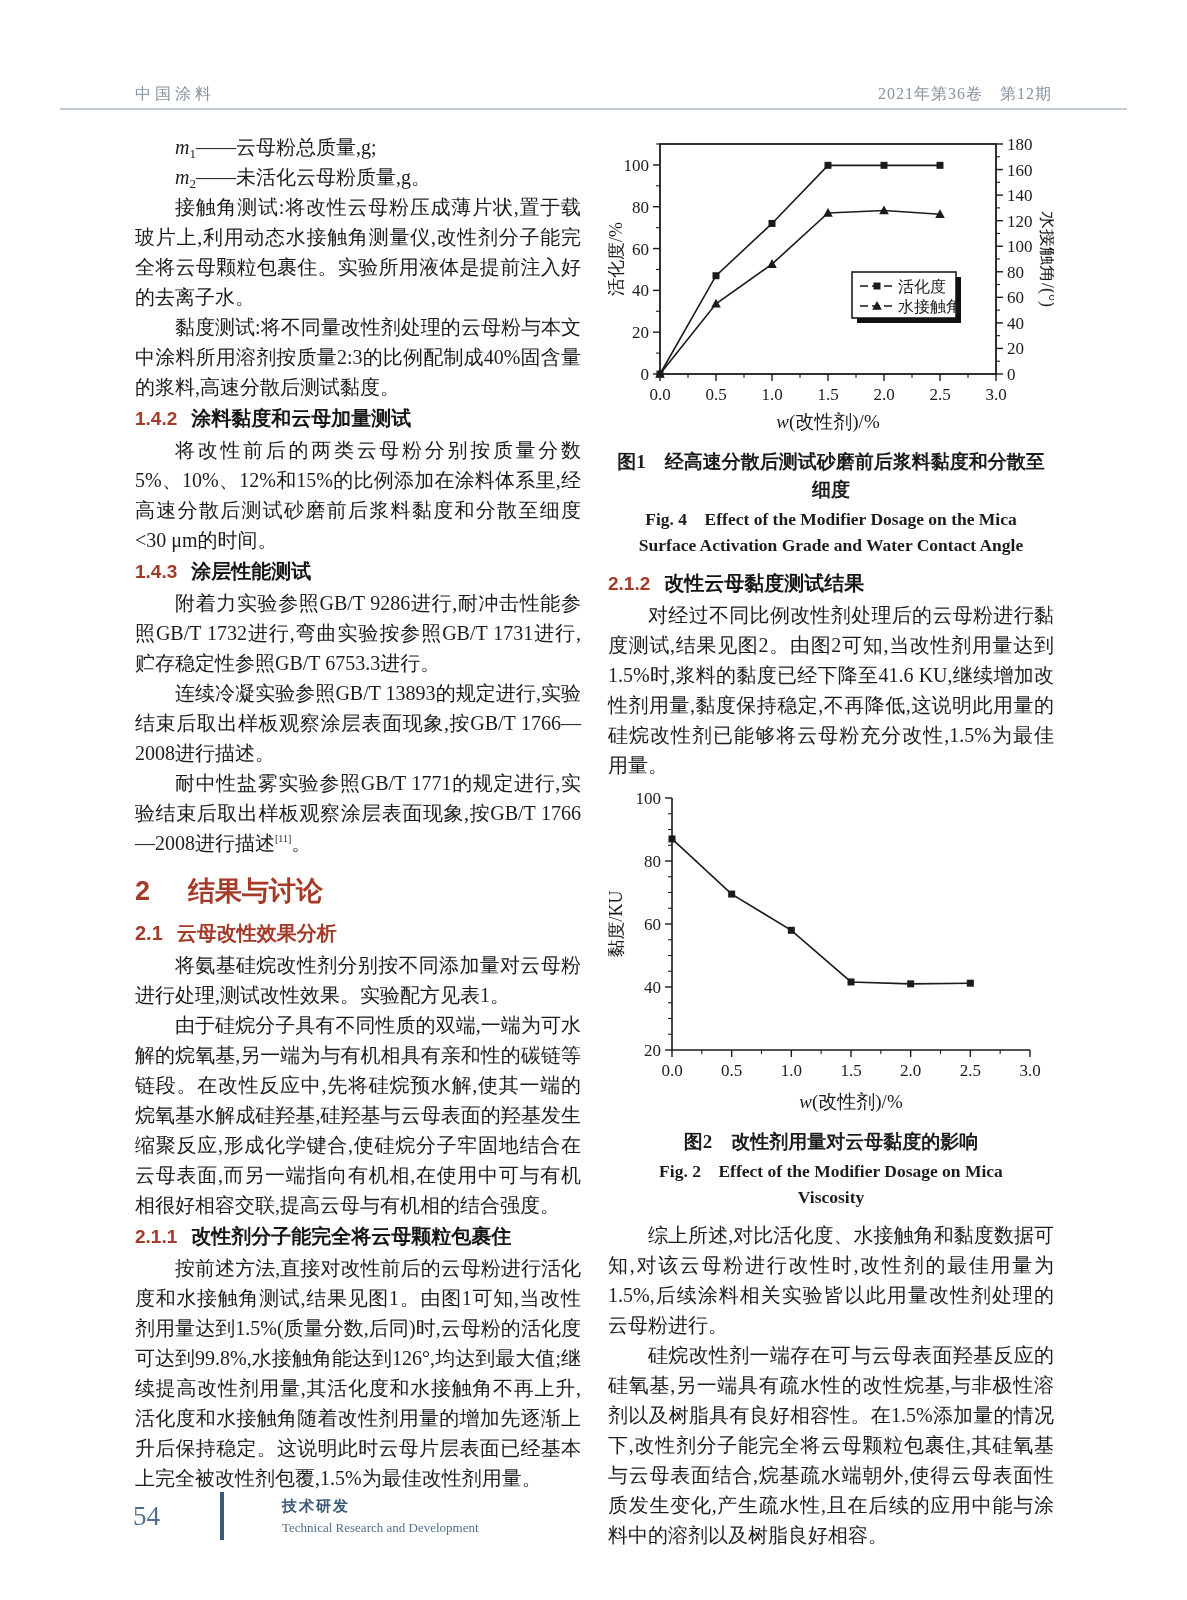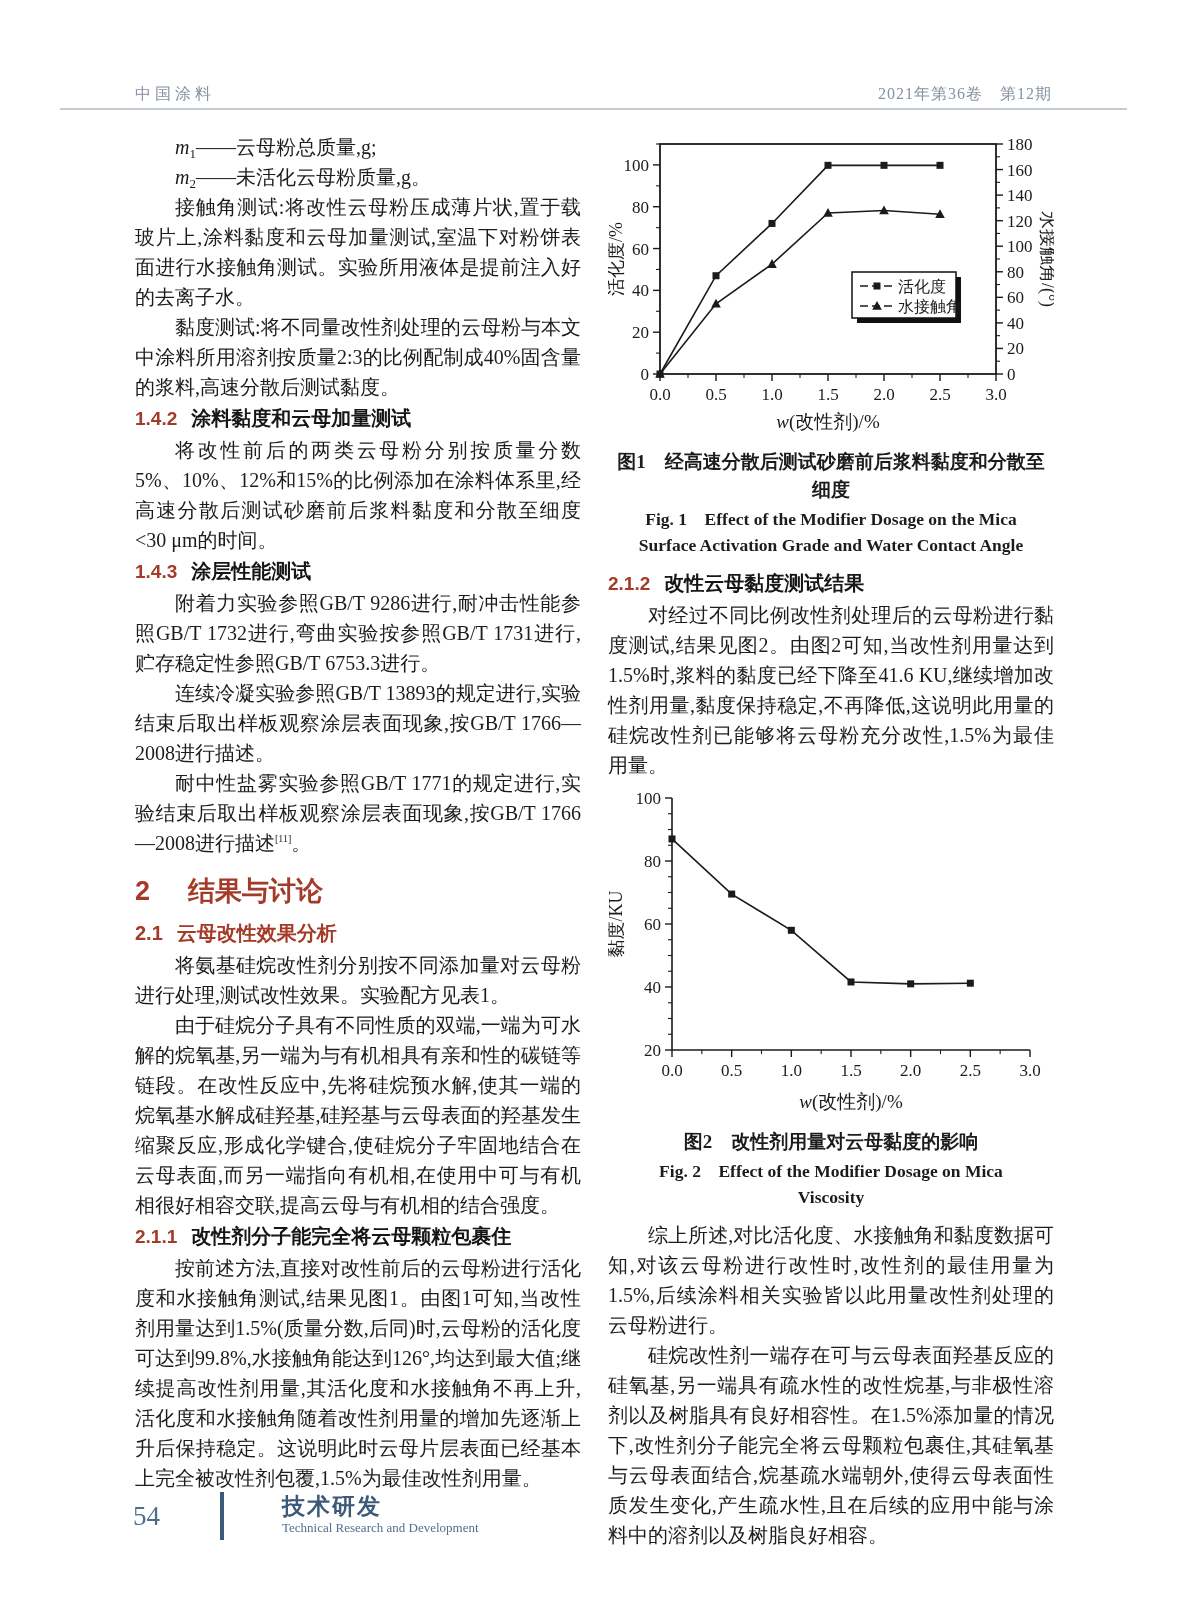--- a/index.html
+++ b/index.html
@@ -26,36 +26,36 @@
   .h2{margin:2px 0;text-align:left;color:#a43a28;font-weight:bold;font-size:20px;}
   .h2 .num{font-family:"Liberation Sans",sans-serif;margin-right:14px;}
   
   .cap-zh{text-align:center;text-indent:0;font-weight:bold;font-size:19px;line-height:28px;margin:4px 0 2px 0;}
   .cap-en{text-align:center;text-indent:0;font-weight:bold;font-size:17.5px;line-height:26px;margin:0 0 10px 0;padding:0 18px;}
   .chart-wrap{margin:2px 0 4px 0;text-align:center;text-indent:0;}
   
   .footer{position:absolute;left:133px;top:1492px;display:flex;align-items:center;gap:48px;}
   .pgnum{font-size:27px;color:#4f6d8c;margin-right:12px;font-family:"Liberation Serif",serif;}
   .fdiv{width:4px;height:48px;background:#3c5a78;margin-right:10px;}
-  .fsec .zh{font-size:23px;font-weight:bold;color:#3c5a78;letter-spacing:2px;line-height:24px;font-family:"Liberation Sans",sans-serif;}
+  .fsec .zh{font-size:15px;font-weight:bold;color:#3c5a78;letter-spacing:2px;line-height:24px;font-family:"Liberation Sans",sans-serif;}
   .fsec .en{font-size:13px;color:#51708f;line-height:20px;font-family:"Liberation Serif",serif;}
   svg text{fill:#1b1b1b;}
 </style>
 </head>
 <body>
 
 <div class="page">
   <div class="hdr-left">中国涂料</div>
   <div class="hdr-right">2021年第36卷　第12期</div>
   <div class="hdr-rule"></div>
 
   <div class="col col-left">
       <div class="def"><span class="it">m</span><sub class="sm">1</sub><span>——云母粉总质量,g;</span></div>
       <div class="def"><span class="it">m</span><sub class="sm">2</sub><span>——未活化云母粉质量,g。</span></div>
-      <div class="para">接触角测试:将改性云母粉压成薄片状,置于载玻片上,涂料黏度和云母加量测试,室温下对粉饼表面进行水接触角测试。实验所用液体是提前注入好的去离子水。</div>
+      <div class="para">接触角测试:将改性云母粉压成薄片状,置于载玻片上,利用动态水接触角测量仪,改性剂分子能完全将云母颗粒包裹住。实验所用液体是提前注入好的去离子水。</div>
       <div class="para">黏度测试:将不同量改性剂处理的云母粉与本文中涂料所用溶剂按质量2:3的比例配制成40%固含量的浆料,高速分散后测试黏度。</div>
       <div class="h3"><span class="num">1.4.2</span><span class="ttl">涂料黏度和云母加量测试</span></div>
       <div class="para">将改性前后的两类云母粉分别按质量分数5%、10%、12%和15%的比例添加在涂料体系里,经高速分散后测试砂磨前后浆料黏度和分散至细度&lt;30 μm的时间。</div>
       <div class="h3"><span class="num">1.4.3</span><span class="ttl">涂层性能测试</span></div>
       <div class="para">附着力实验参照GB/T 9286进行,耐冲击性能参照GB/T 1732进行,弯曲实验按参照GB/T 1731进行,贮存稳定性参照GB/T 6753.3进行。</div>
       <div class="para">连续冷凝实验参照GB/T 13893的规定进行,实验结束后取出样板观察涂层表面现象,按GB/T 1766—2008进行描述。</div>
       <div class="para"><span>耐中性盐雾实验参照GB/T 1771的规定进行,实验结束后取出样板观察涂层表面现象,按GB/T 1766—2008进行描述</span><sup class="sm">[11]</sup><span>。</span></div>
       <div class="h1"><span class="num">2</span><span class="ttl" style="color: inherit; margin-left: 16px;">结果与讨论</span></div>
       <div class="h2"><span class="num">2.1</span><span class="ttl" style="color: inherit; margin-left: 0px;">云母改性效果分析</span></div>
       <div class="para">将氨基硅烷改性剂分别按不同添加量对云母粉进行处理,测试改性效果。实验配方见表1。</div>
@@ -153,21 +153,21 @@
           <rect x="249" y="143" width="104" height="46" fill="#111"></rect>
           <rect x="244" y="138" width="104" height="46" fill="#fff" stroke="#111" stroke-width="1.5"></rect>
           <line x1="252" y1="152" x2="286" y2="152" stroke="#1b1b1b" stroke-width="1.4" stroke-dasharray="8 4"></line>
           <rect x="265.5" y="148.5" width="7" height="7" fill="#1b1b1b"></rect>
           <text x="290" y="158" font-size="16" text-anchor="start" font-family="&quot;Liberation Serif&quot;,serif">活化度</text>
           <line x1="252" y1="172" x2="286" y2="172" stroke="#1b1b1b" stroke-width="1.4" stroke-dasharray="8 4"></line>
           <polygon points="269,167 273.8,175.8 264.2,175.8" fill="#1b1b1b"></polygon>
           <text x="290" y="178" font-size="16" text-anchor="start" font-family="&quot;Liberation Serif&quot;,serif">水接触角</text>
         </svg></div>
       <div class="cap-zh">图1　经高速分散后测试砂磨前后浆料黏度和分散至细度</div>
-      <div class="cap-en">Fig. 1　Effect of the Modifier Dosage on the Mica Surface Activation Grade and Water Contact Angle</div>
+      <div class="cap-en">Fig. 4　Effect of the Modifier Dosage on the Mica Surface Activation Grade and Water Contact Angle</div>
       <div class="h3"><span class="num">2.1.2</span><span class="ttl">改性云母黏度测试结果</span></div>
       <div class="para">对经过不同比例改性剂处理后的云母粉进行黏度测试,结果见图2。由图2可知,当改性剂用量达到1.5%时,浆料的黏度已经下降至41.6 KU,继续增加改性剂用量,黏度保持稳定,不再降低,这说明此用量的硅烷改性剂已能够将云母粉充分改性,1.5%为最佳用量。</div>
       <div class="chart-wrap"><svg width="446" height="334" viewBox="0 0 446 334">
           <path d="M64 16 L64 268 L422 268" stroke="#1b1b1b" stroke-width="1.6" fill="none"></path>
           <line x1="64" y1="268" x2="64" y2="275" stroke="#1b1b1b" stroke-width="1.4"></line>
           <text x="64" y="294" font-size="17" text-anchor="middle" font-family="&quot;Liberation Serif&quot;,serif">0.0</text>
           <line x1="123.66666666666666" y1="268" x2="123.66666666666666" y2="275" stroke="#1b1b1b" stroke-width="1.4"></line>
           <text x="123.66666666666666" y="294" font-size="17" text-anchor="middle" font-family="&quot;Liberation Serif&quot;,serif">0.5</text>
           <line x1="183.33333333333331" y1="268" x2="183.33333333333331" y2="275" stroke="#1b1b1b" stroke-width="1.4"></line>
           <text x="183.33333333333331" y="294" font-size="17" text-anchor="middle" font-family="&quot;Liberation Serif&quot;,serif">1.0</text>

